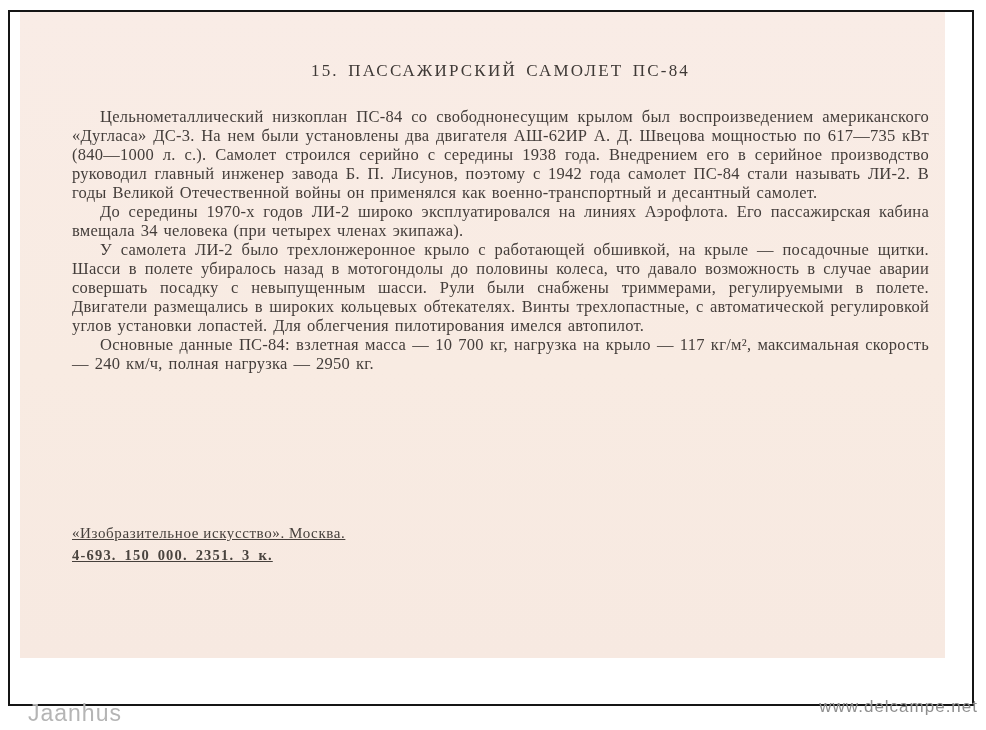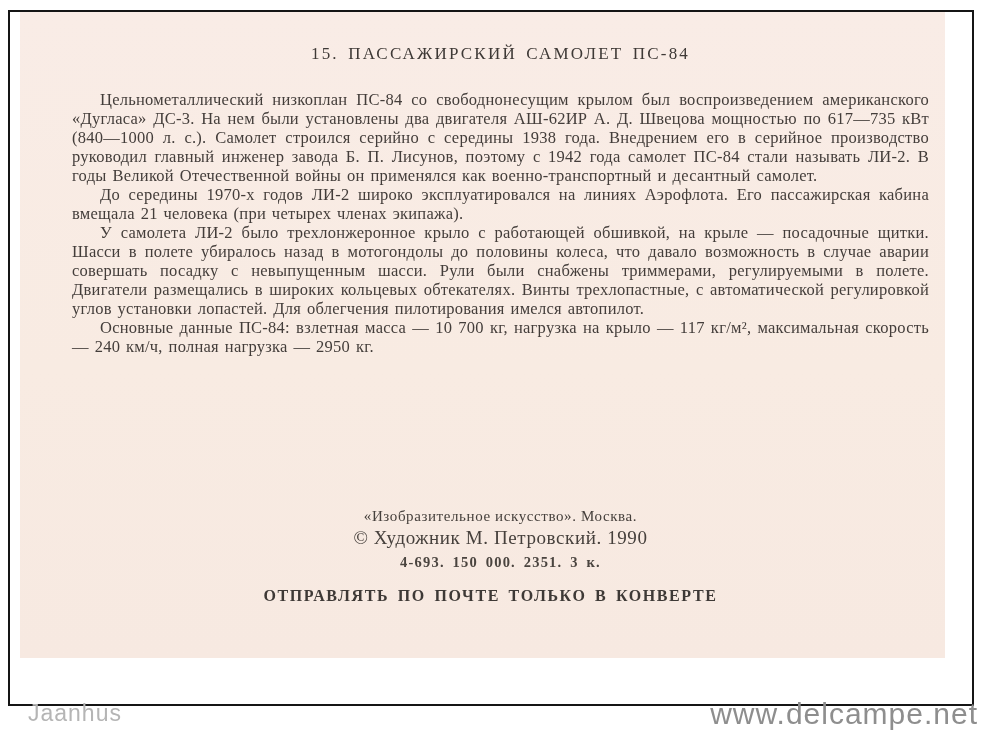--- a/index.html
+++ b/index.html
@@ -34,20 +34,21 @@
     position: absolute;
     left: 10px;
     top: 0px;
     width: 925px;
     height: 646px;
     background: linear-gradient(180deg, #f9ece6 0%, #f8ebe2 55%, #f7e9e1 100%);
   }
   .card-inner {
     padding: 32px 16px 0 52px;
     color: #433d3a;
+    margin-top: 17px;
   }
   .card-title {
     text-align: center;
     font-size: 17px;
     letter-spacing: 2.2px;
     word-spacing: 3px;
     color: #3e3936;
     margin: 0 0 26px 0;
     font-weight: normal;
   }
@@ -56,22 +57,23 @@
     font-size: 16.5px;
     line-height: 19px;
     text-align: justify;
     text-indent: 28px;
     letter-spacing: 0.25px;
     word-spacing: 1.5px;
     color: #433d3a;
   }
   .imprint {
     margin-top: 152px;
-    text-align: center;
+    text-align: left;
     color: #46403c;
+    text-decoration: underline;
   }
   .imprint-publisher {
     font-size: 15px;
     letter-spacing: 0.6px;
     margin: 0;
   }
   .imprint-artist {
     font-size: 19px;
     letter-spacing: 0.6px;
     margin: 2px 0 0 0;
@@ -100,51 +102,49 @@
     font-family: "Liberation Sans", "DejaVu Sans", sans-serif;
     font-size: 23px;
     letter-spacing: 1px;
     color: #b5b5b5;
   }
   .watermark-right {
     position: absolute;
     right: 8px;
     top: 697px;
     font-family: "Liberation Sans", "DejaVu Sans", sans-serif;
-    font-size: 30px;
+    font-size: 17px;
     letter-spacing: 1px;
     color: #8e8e8e;
   }
 </style>
 </head>
 <body>
 
 <div class="page">
 
   <div class="scan-frame">
 
     <div class="postcard">
       <div class="card-inner">
 
         <h1 class="card-title">15. ПАССАЖИРСКИЙ САМОЛЕТ ПС-84</h1>
 
         <div class="body-text">
           <p>Цельнометаллический низкоплан ПС-84 со свободнонесущим крылом был воспроизведением американского «Дугласа» ДС-3. На нем были установлены два двигателя АШ-62ИР А. Д. Швецова мощностью по 617—735 кВт (840—1000 л. с.). Самолет строился серийно с середины 1938 года. Внедрением его в серийное производство руководил главный инженер завода Б. П. Лисунов, поэтому с 1942 года самолет ПС-84 стали называть ЛИ-2. В годы Великой Отечественной войны он применялся как военно-транспортный и десантный самолет.</p>
-          <p>До середины 1970-х годов ЛИ-2 широко эксплуатировался на линиях Аэрофлота. Его пассажирская кабина вмещала 21 человека (при четырех членах экипажа).</p>
+          <p>До середины 1970-х годов ЛИ-2 широко эксплуатировался на линиях Аэрофлота. Его пассажирская кабина вмещала 34 человека (при четырех членах экипажа).</p>
           <p>У самолета ЛИ-2 было трехлонжеронное крыло с работающей обшивкой, на крыле — посадочные щитки. Шасси в полете убиралось назад в мотогондолы до половины колеса, что давало возможность в случае аварии совершать посадку с невыпущенным шасси. Рули были снабжены триммерами, регулируемыми в полете. Двигатели размещались в широких кольцевых обтекателях. Винты трехлопастные, с автоматической регулировкой углов установки лопастей. Для облегчения пилотирования имелся автопилот.</p>
           <p>Основные данные ПС-84: взлетная масса — 10 700 кг, нагрузка на крыло — 117 кг/м², максимальная скорость — 240 км/ч, полная нагрузка — 2950 кг.</p>
         </div>
 
         <div class="imprint">
           <p class="imprint-publisher">«Изобразительное искусство». Москва.</p>
-          <p class="imprint-artist">© Художник М. Петровский. 1990</p>
           <p class="imprint-code">4-693. 150 000. 2351. 3 к.</p>
         </div>
 
-        <div class="mail-notice">ОТПРАВЛЯТЬ ПО ПОЧТЕ ТОЛЬКО В КОНВЕРТЕ</div>
 
       </div>
     </div>
 
   </div>
 
   <div class="watermark-left">Jaanhus</div>
 
   <div class="watermark-right">www.delcampe.net</div>
 

